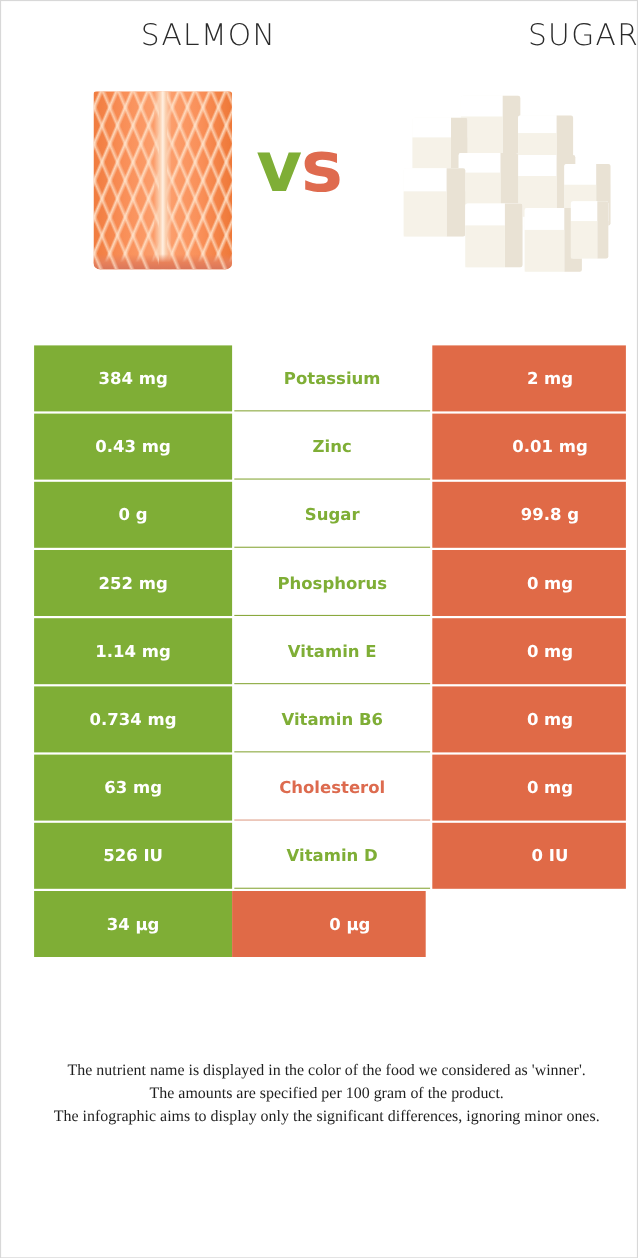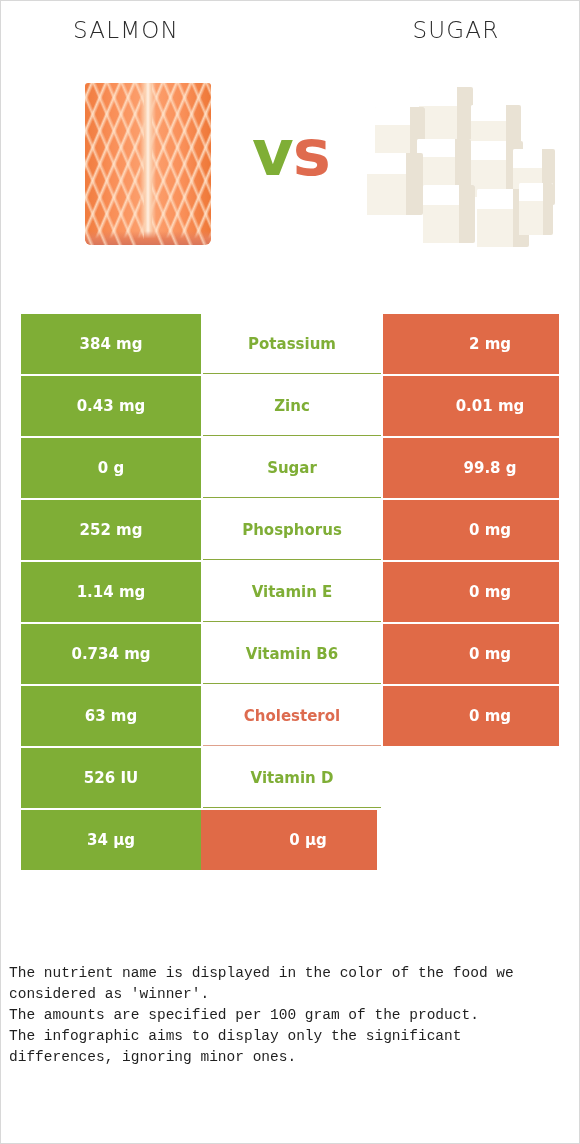--- a/index.html
+++ b/index.html
@@ -18,43 +18,43 @@
   }
 
   
   .titles {
     position: relative;
     height: 72px;
   }
   .title {
     position: absolute;
     top: 16px;
-    font-size: 23px;
+    font-size: 27px;
     font-weight: 300;
     letter-spacing: 1.2px;
     color: #2b2b2b;
     font-family: "DejaVu Sans", sans-serif;
     white-space: nowrap;
-    text-align: center;
+    text-align: right;
   }
   .title-left  { left: 0; width: 250px; }
   .title-right { left: 330px; width: 250px; }
 
   
   .hero {
     position: relative;
     height: 200px;
   }
 
   .vs {
     position: absolute;
     left: 232px;
     top: 48px;
     width: 116px;
-    text-align: center;
+    text-align: left;
     font-size: 64px;
     font-weight: 700;
     line-height: 1;
     font-family: "DejaVu Sans", sans-serif;
     letter-spacing: -1px;
   }
   .vs-v { color: #7FAE36; }
   .vs-s { color: #DF6B4F; }
 
   
@@ -141,21 +141,21 @@
   }
   .cube .face {
     position: absolute;
     left: 0; top: 34%; bottom: 0; right: 30%;
     background: #F6F2E8;
   }
 
   
   .table {
     position: absolute;
-    left: 20px;
+    left: 30px;
     top: 313px;
     width: 546px;
   }
   .row {
     display: flex;
     height: 60px;
     margin-bottom: 2px;
   }
   .cell {
     display: flex;
@@ -186,27 +186,28 @@
     width: 176px;
     background: #E06A47;
     color: #ffffff;
     padding-left: 38px;
   }
   .row:first-child .cell-mid { border-top: 0; }
 
   
   .notes {
     position: absolute;
-    left: 8px;
+    left: 24px;
     top: 962px;
     width: 544px;
+    text-align: center;
     font-size: 14.5px;
     line-height: 21px;
     color: #1f1f1f;
-    font-family: Liberation Mono, monospace;
+    font-family: Liberation Serif, serif;
   }
   .notes p { margin: 0; }
 </style>
 </head>
 <body>
 
 <div class="titles">
   <div class="title title-left">SALMON</div>
   <div class="title title-right">SUGAR</div>
 </div>
@@ -311,20 +312,21 @@
       <div class="cell cell-right">0 mg</div>
     </div>
     <div class="row">
       <div class="cell cell-left">63 mg</div>
       <div class="cell cell-mid loser-label">Cholesterol</div>
       <div class="cell cell-right">0 mg</div>
     </div>
     <div class="row">
       <div class="cell cell-left">526 IU</div>
       <div class="cell cell-mid">Vitamin D</div>
+      <div class="cell cell-right">0 IU</div>
     </div>
     <div class="row">
       <div class="cell cell-left">34 µg</div>
       <div class="cell cell-right">0 µg</div>
     </div>
   </div>
 
 <div class="notes">
     <p>The nutrient name is displayed in the color of the food we considered as 'winner'.</p>
     <p>The amounts are specified per 100 gram of the product.</p>

